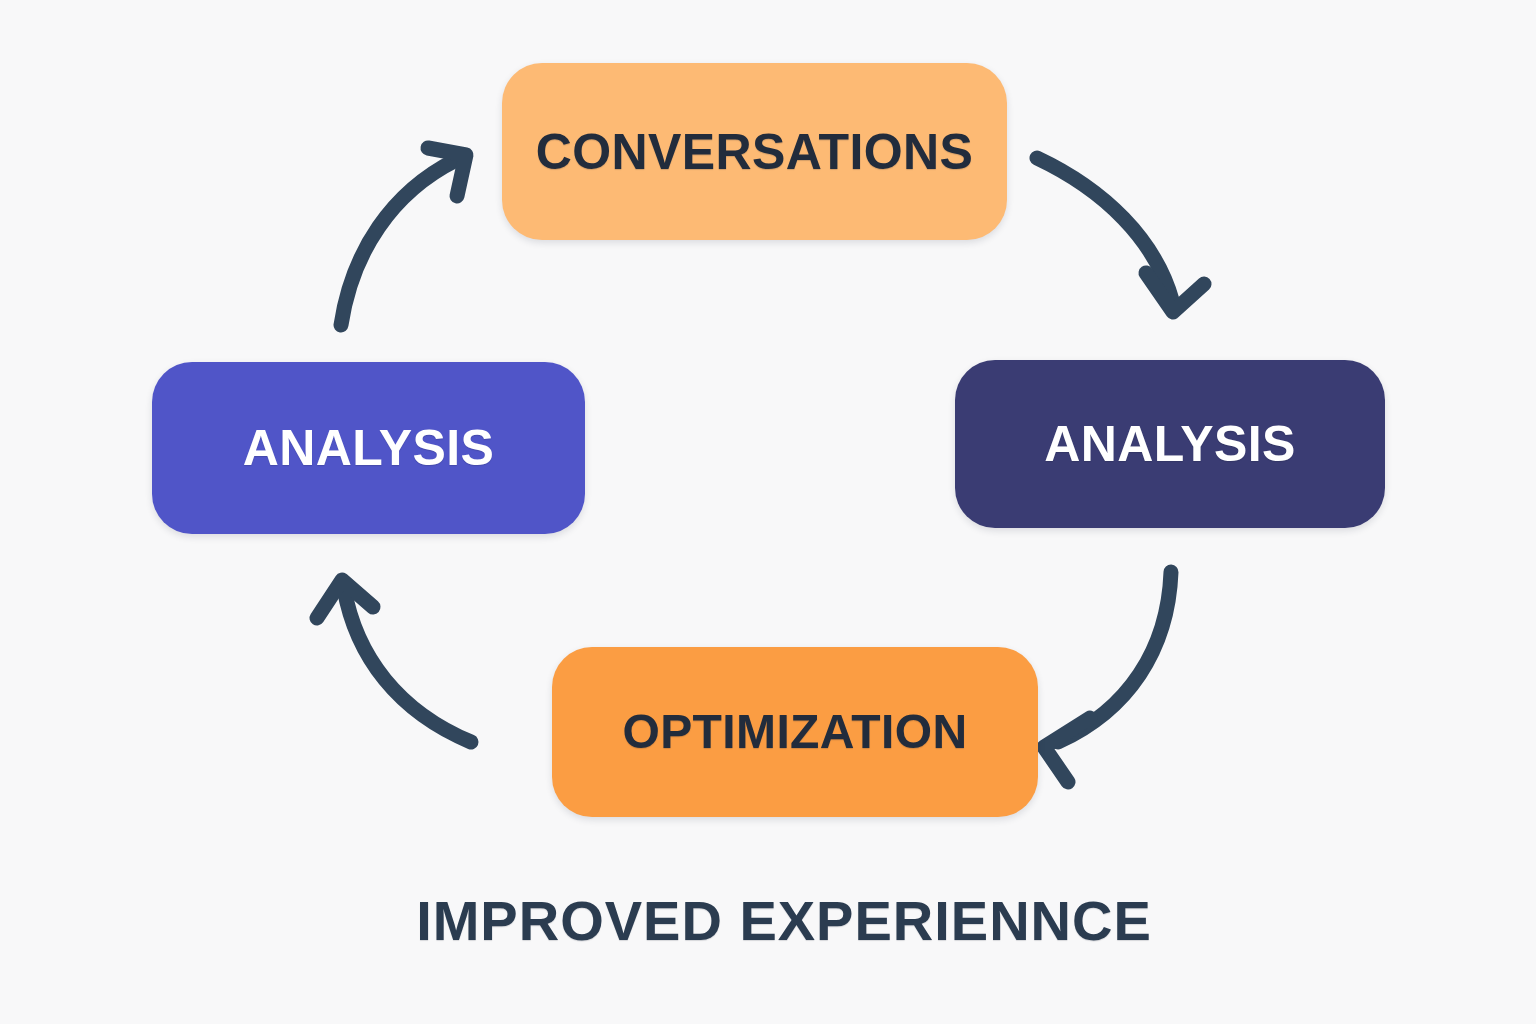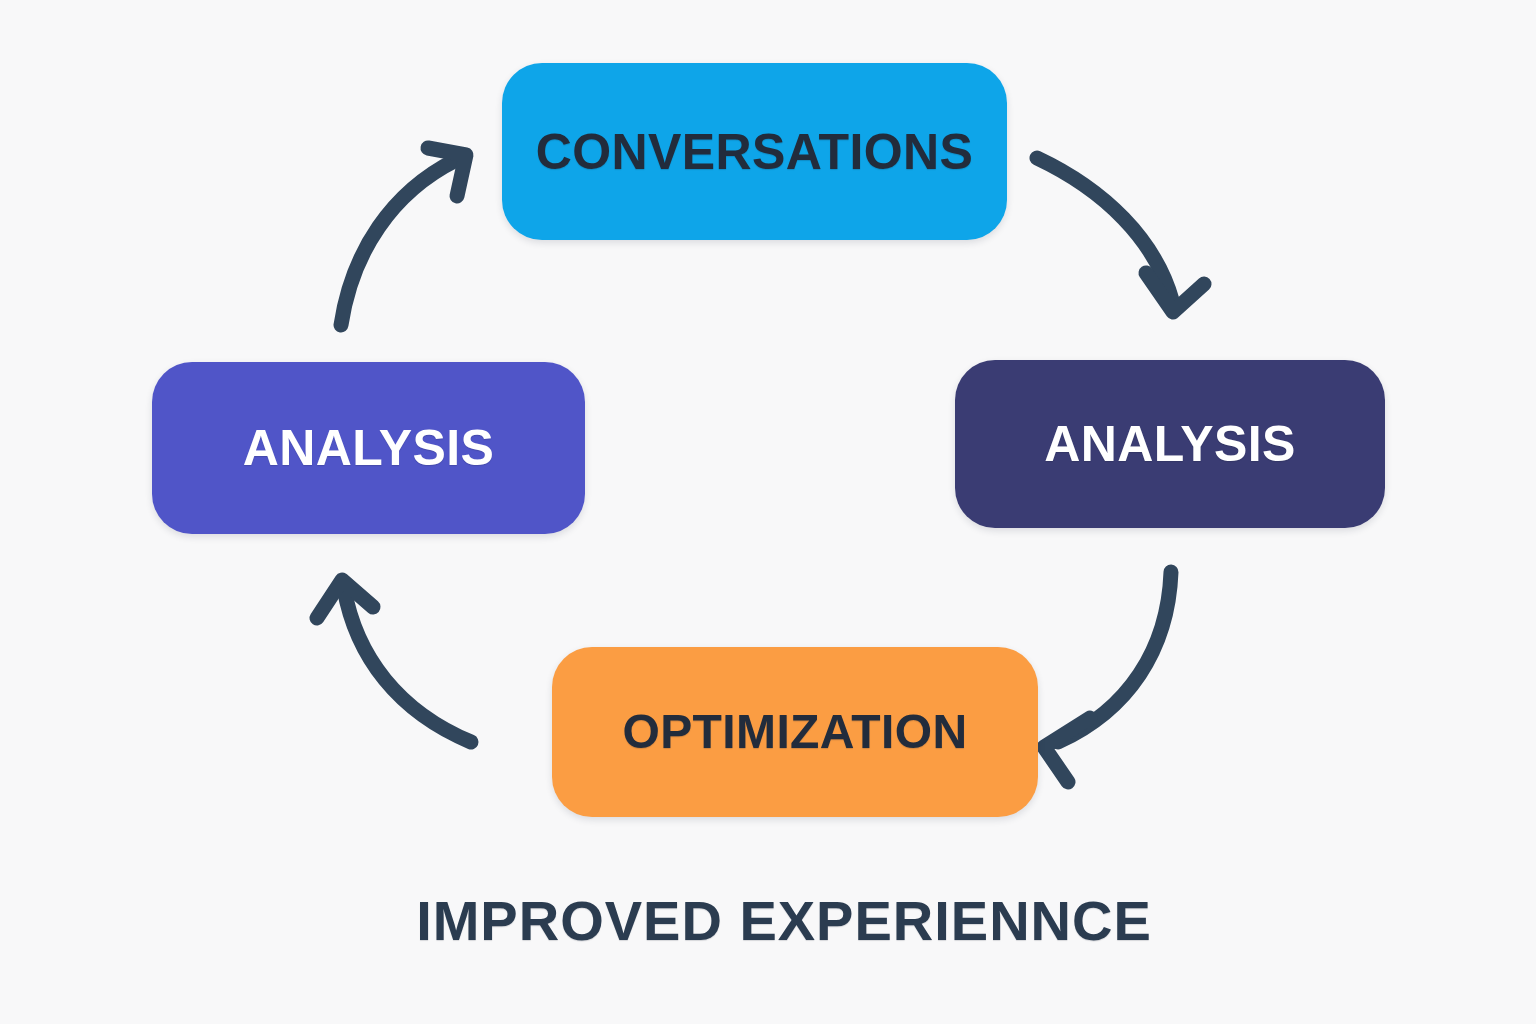--- a/index.html
+++ b/index.html
@@ -49,21 +49,21 @@
     white-space: nowrap;
     line-height: 1;
     text-shadow: 0 1px 1px rgba(20, 30, 45, 0.18);
   }
 
   #node-conversations {
     left: 502px;
     top: 63px;
     width: 505px;
     height: 177px;
-    background: #0ea5e9;
+    background: #fdba74;
   }
   #node-conversations .node-label {
     color: #222c3c;
     font-size: 50px;
   }
 
   #node-analysis-right {
     left: 955px;
     top: 360px;
     width: 430px;

